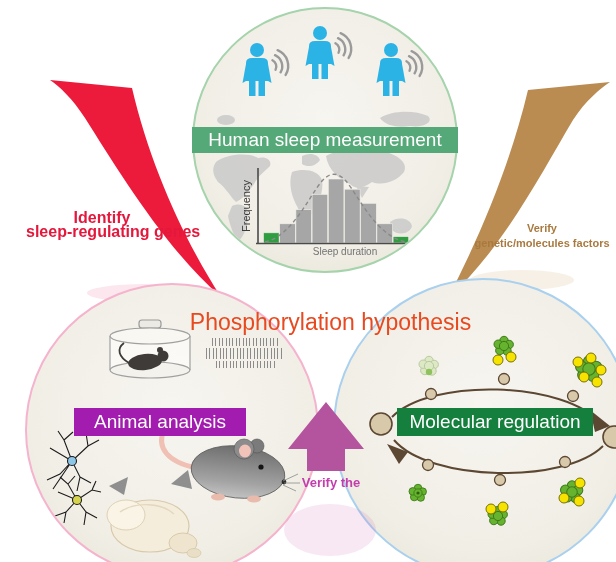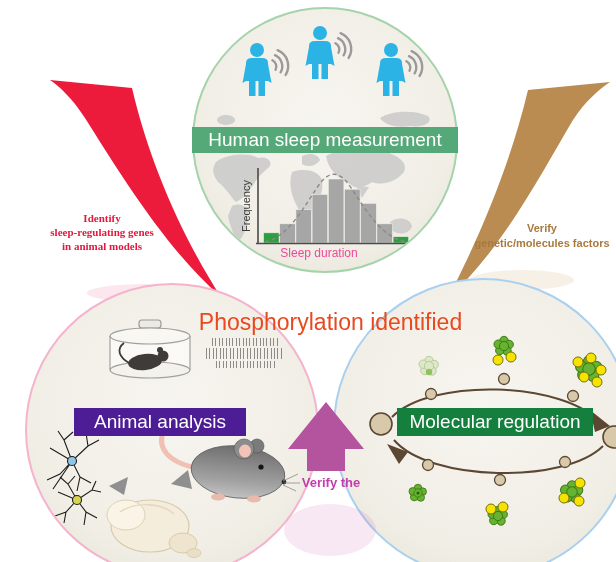--- a/index.html
+++ b/index.html
@@ -2,32 +2,32 @@
 <html><head>
 <meta charset="utf-8">
 <style>
   html,body{margin:0;padding:0;background:#ffffff;}
   .stage{position:relative;width:616px;height:562px;background:#ffffff;overflow:hidden;
          font-family:"Liberation Sans",sans-serif;margin-left:20px;}
   .stage svg.art{position:absolute;left:0;top:0;z-index:1;}
   .lbl{position:absolute;z-index:3;}
   .banner{color:#ffffff;text-align:center;font-size:19px;}
   .banner-human{left:172px;top:127px;width:266px;height:26px;line-height:26px;background:#55a877;}
-  .banner-animal{left:54px;top:408px;width:172px;height:28px;line-height:28px;background:#4c1d95;}
+  .banner-animal{left:54px;top:408px;width:172px;height:28px;line-height:28px;background:#a21caf;}
   .banner-molecular{left:377px;top:408px;width:196px;height:28px;line-height:28px;background:#15803d;}
   .center-title{left:138px;top:310px;width:345px;text-align:center;color:#e8491f;
                 font-size:23px;line-height:25px;font-weight:400;}
   .arrow-label{font-weight:bold;text-align:center;}
   .arrow-label div{white-space:nowrap;}
-  .lbl-left{left:6px;top:211px;width:152px;font-size:11px;line-height:14px;color:#e4173c;font-family:Liberation Serif, serif;}
+  .lbl-left{left:6px;top:211px;width:152px;font-size:16px;line-height:14px;color:#e4173c;}
   .lbl-right{left:432px;top:221px;width:180px;font-size:11px;line-height:15px;color:#a97a3f;}
   .lbl-bottom{left:250px;top:475px;width:122px;font-size:13px;line-height:16px;color:#c23ead;}
   .axis-y{left:187px;top:199px;width:80px;height:14px;text-align:center;font-size:11px;color:#3a3a3a;
           transform:rotate(-90deg);}
-  .axis-x{left:244px;top:246px;width:110px;text-align:center;font-size:12px;color:#ec4899;}
+  .axis-x{left:270px;top:246px;width:110px;text-align:center;font-size:10px;color:#737373;}
   .eeg{left:186px;top:338px;width:78px;z-index:2;position:absolute;opacity:.78;}
   .eeg-row{background:repeating-linear-gradient(90deg,#6f6f6f 0,#6f6f6f 1px,transparent 1px,transparent 3.4px);}
   .eeg-r1{width:66px;height:8px;margin:0 0 2px 6px;}
   .eeg-r2{width:76px;height:11px;margin-bottom:2px;}
   .eeg-r3{width:60px;height:7px;margin-left:10px;}
 </style>
 </head>
 <body>
 
 <div class="stage">
@@ -255,27 +255,26 @@
     <ellipse cx="310" cy="530" rx="46" ry="26" fill="#cf6fbb" opacity="0.16"></ellipse>
     <polygon points="306,402 344,449 325,449 325,471 287,471 287,449 268,449" fill="#b4539e"></polygon>
   </g>
 </svg>
 
 <div class="lbl banner banner-human">Human sleep measurement</div>
 <div class="lbl banner banner-animal">Animal analysis</div>
 <div class="lbl banner banner-molecular">Molecular regulation</div>
 
 <div class="lbl center-title">
-  <div>Phosphorylation identified</div>
+  <div>Phosphorylation hypothesis</div>
 </div>
 
 <div class="lbl arrow-label lbl-left">
   <div>Identify</div>
   <div>sleep-regulating genes</div>
-  <div>in animal models</div>
 </div>
 <div class="lbl arrow-label lbl-right">
   <div>Verify</div>
   <div>genetic/molecules factors</div>
 </div>
 <div class="lbl arrow-label lbl-bottom">
   <div>Verify the</div>
 </div>
 
 <div class="lbl axis-y">Frequency</div>

